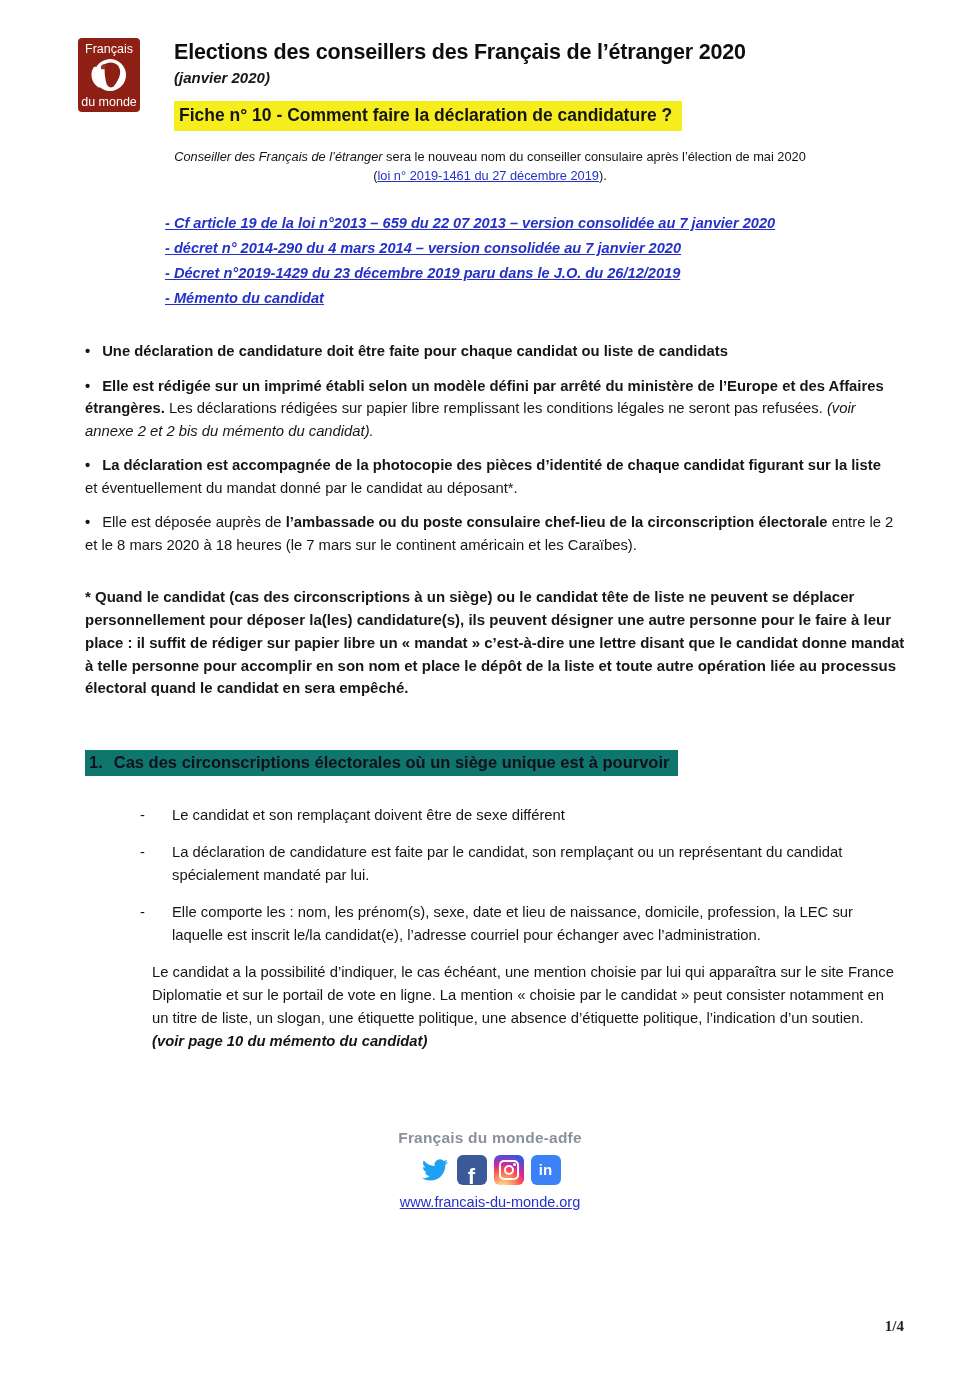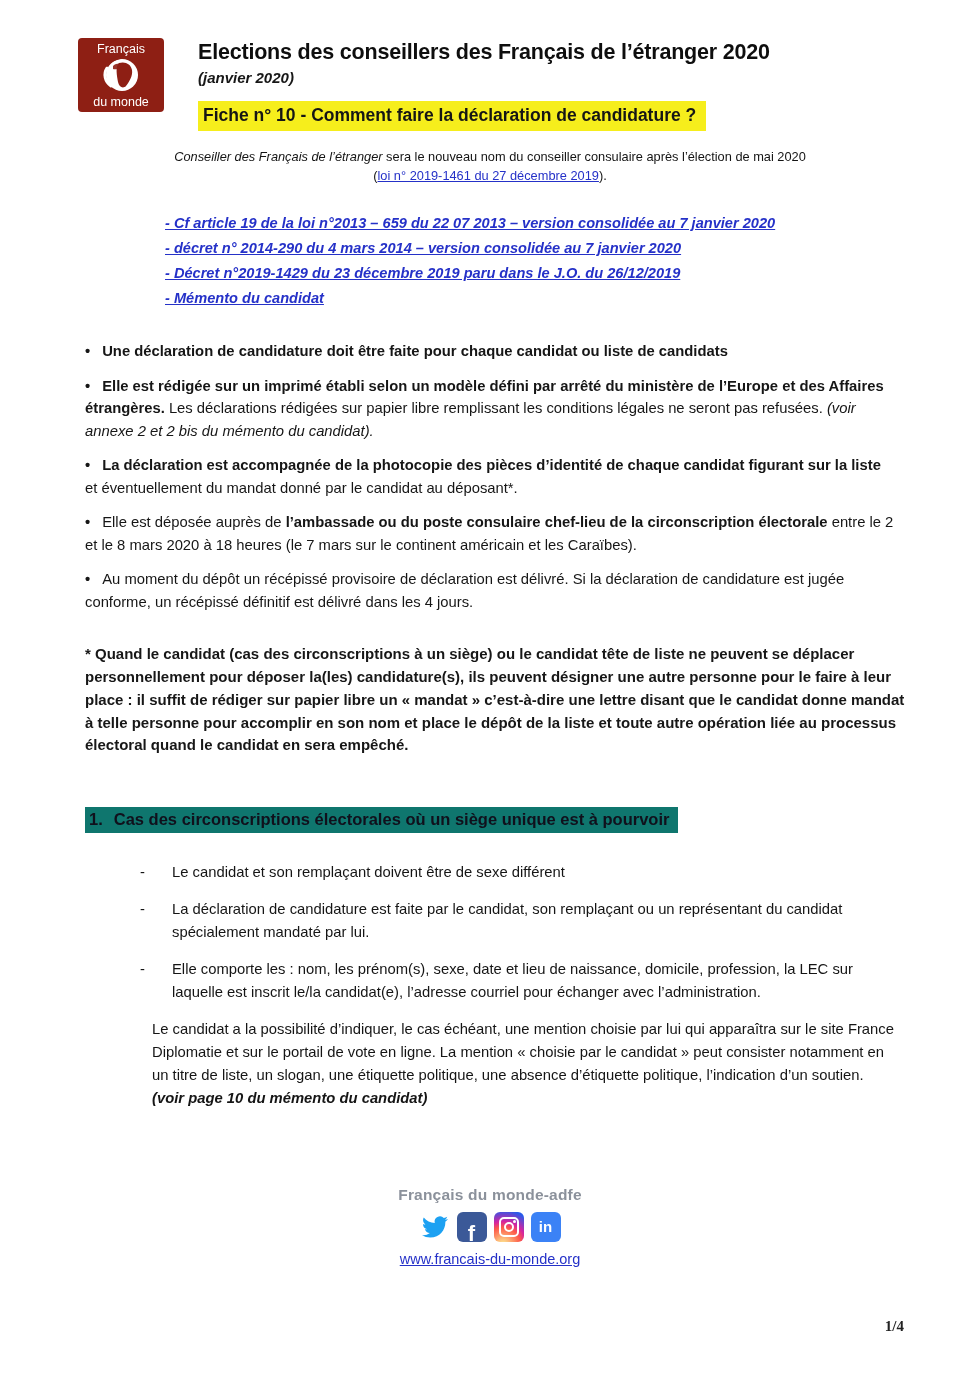--- a/index.html
+++ b/index.html
@@ -4,21 +4,21 @@
 <style>
   html,body { margin:0; padding:0; background:#ffffff; }
   .page {
     width:980px; height:1387px; margin:0 auto; background:#ffffff;
     position:relative; overflow:hidden; color:#151515;
     font-family:"Liberation Sans", sans-serif;
   }
   
   .header { display:flex; margin:38px 75px 0 78px; }
   .logo {
-    width:86px; height:74px; background:#8e1f14; border-radius:4px; flex:none;
+    width:62px; height:74px; background:#8e1f14; border-radius:4px; flex:none;
     color:#fff; display:flex; flex-direction:column; align-items:center;
     justify-content:space-between; padding:5px 2px 4px 2px; box-sizing:border-box;
     font-size:12.5px; line-height:1;
   }
   .logo .globe { margin:-2px 0; }
   .title-col { margin-left:34px; padding-top:2px; }
   .doc-title { margin:0; font-size:21.5px; font-weight:700; color:#0e0e0e; letter-spacing:-0.2px; }
   .subtitle { font-style:italic; font-weight:700; font-size:15px; margin-top:4px; color:#171717; }
   .fiche {
     display:inline-block; margin-top:15px; background:#f6ee1c; color:#151515;
@@ -118,21 +118,20 @@
     <div class="link-line"><a href="#">- décret n° 2014-290 du 4 mars 2014 – version consolidée au 7 janvier 2020</a></div>
     <div class="link-line"><a href="#">- Décret n°2019-1429 du 23 décembre 2019 paru dans le J.O. du 26/12/2019</a></div>
     <div class="link-line"><a href="#">- Mémento du candidat</a></div>
   </div>
 
   <div class="bullets">
     <p><span class="marker">•</span><span class="b">Une déclaration de candidature doit être faite pour chaque candidat ou liste de candidats</span></p>
     <p><span class="marker">•</span><span class="b">Elle est rédigée sur un imprimé établi selon un modèle défini par arrêté du ministère de l’Europe et des Affaires étrangères.</span><span> Les déclarations rédigées sur papier libre remplissant les conditions légales ne seront pas refusées. </span><span class="i">(voir annexe 2 et 2 bis du mémento du candidat).</span></p>
     <p><span class="marker">•</span><span class="b">La déclaration est accompagnée de la photocopie des pièces d’identité de chaque candidat figurant sur la liste</span><span> et éventuellement du mandat donné par le candidat au déposant*.</span></p>
     <p><span class="marker">•</span><span>Elle est déposée auprès de </span><span class="b">l’ambassade ou du poste consulaire chef-lieu de la circonscription électorale</span><span> entre le 2 et le 8 mars 2020 à 18 heures (le 7 mars sur le continent américain et les Caraïbes).</span></p>
-    <p><span class="marker">•</span><span>Au moment du dépôt un récépissé provisoire de déclaration est délivré. Si la déclaration de candidature est jugée conforme, un récépissé définitif est délivré dans les 4 jours.</span></p>
   </div>
 
   <div class="footnote">* Quand le candidat (cas des circonscriptions à un siège) ou le candidat tête de liste ne peuvent se déplacer personnellement pour déposer la(les) candidature(s), ils peuvent désigner une autre personne pour le faire à leur place : il suffit de rédiger sur papier libre un « mandat » c’est-à-dire une lettre disant que le candidat donne mandat à telle personne pour accomplir en son nom et place le dépôt de la liste et toute autre opération liée au processus électoral quand le candidat en sera empêché.</div>
 
   <div class="section-heading">
     <span class="hl"><span class="num">1.</span><span>Cas des circonscriptions électorales où un siège unique est à pourvoir</span></span>
   </div>
 
   <div class="dash-items">
     <div class="dash-item">

